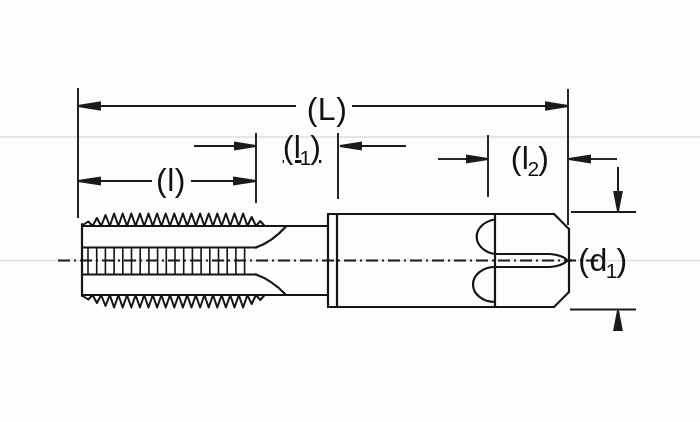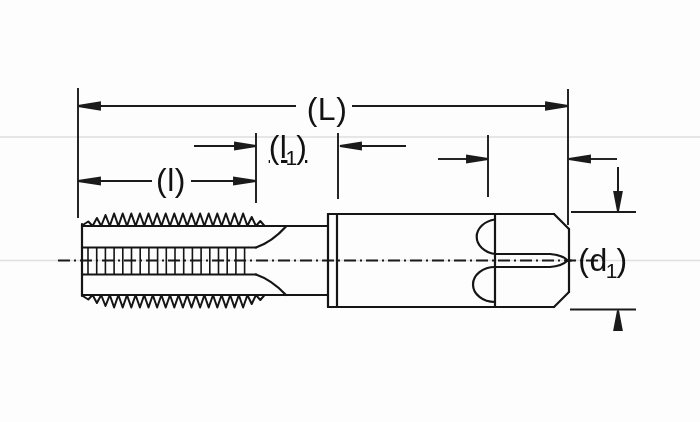--- a/index.html
+++ b/index.html
@@ -99,20 +99,21 @@
       <line x1="571" y1="212" x2="636" y2="212"></line>
       <line x1="570" y1="309.5" x2="636" y2="309.5"></line>
       <line x1="618" y1="167" x2="618" y2="194"></line>
       <polygon points="618,211 614.3,192 621.7,192"></polygon>
       <polygon points="618,310.5 614.3,330 621.7,330"></polygon>
     </g>
   </svg>
 
   <div class="dim-label" style="left:327px;top:109px;"><span>(L)</span></div>
 
-  <div class="dim-label" style="left:288px;top:147px;text-decoration:underline;"><span>(l</span><span class="sub">1</span><span>)</span></div>
+  <div class="dim-label" style="left:302px;top:147px;text-decoration:underline;"><span>(l</span><span class="sub">1</span><span>)</span></div>
 
+  <div class="dim-label" style="left:530px;top:158px;"><span>(l</span><span class="sub">2</span><span>)</span></div>
 
   <div class="dim-label" style="left:171px;top:180px;"><span>(l)</span></div>
 
   <div class="dim-label" style="left:603px;top:260px;"><span>(d</span><span class="sub">1</span><span>)</span></div>
 
 </div>
 
 </body></html>

